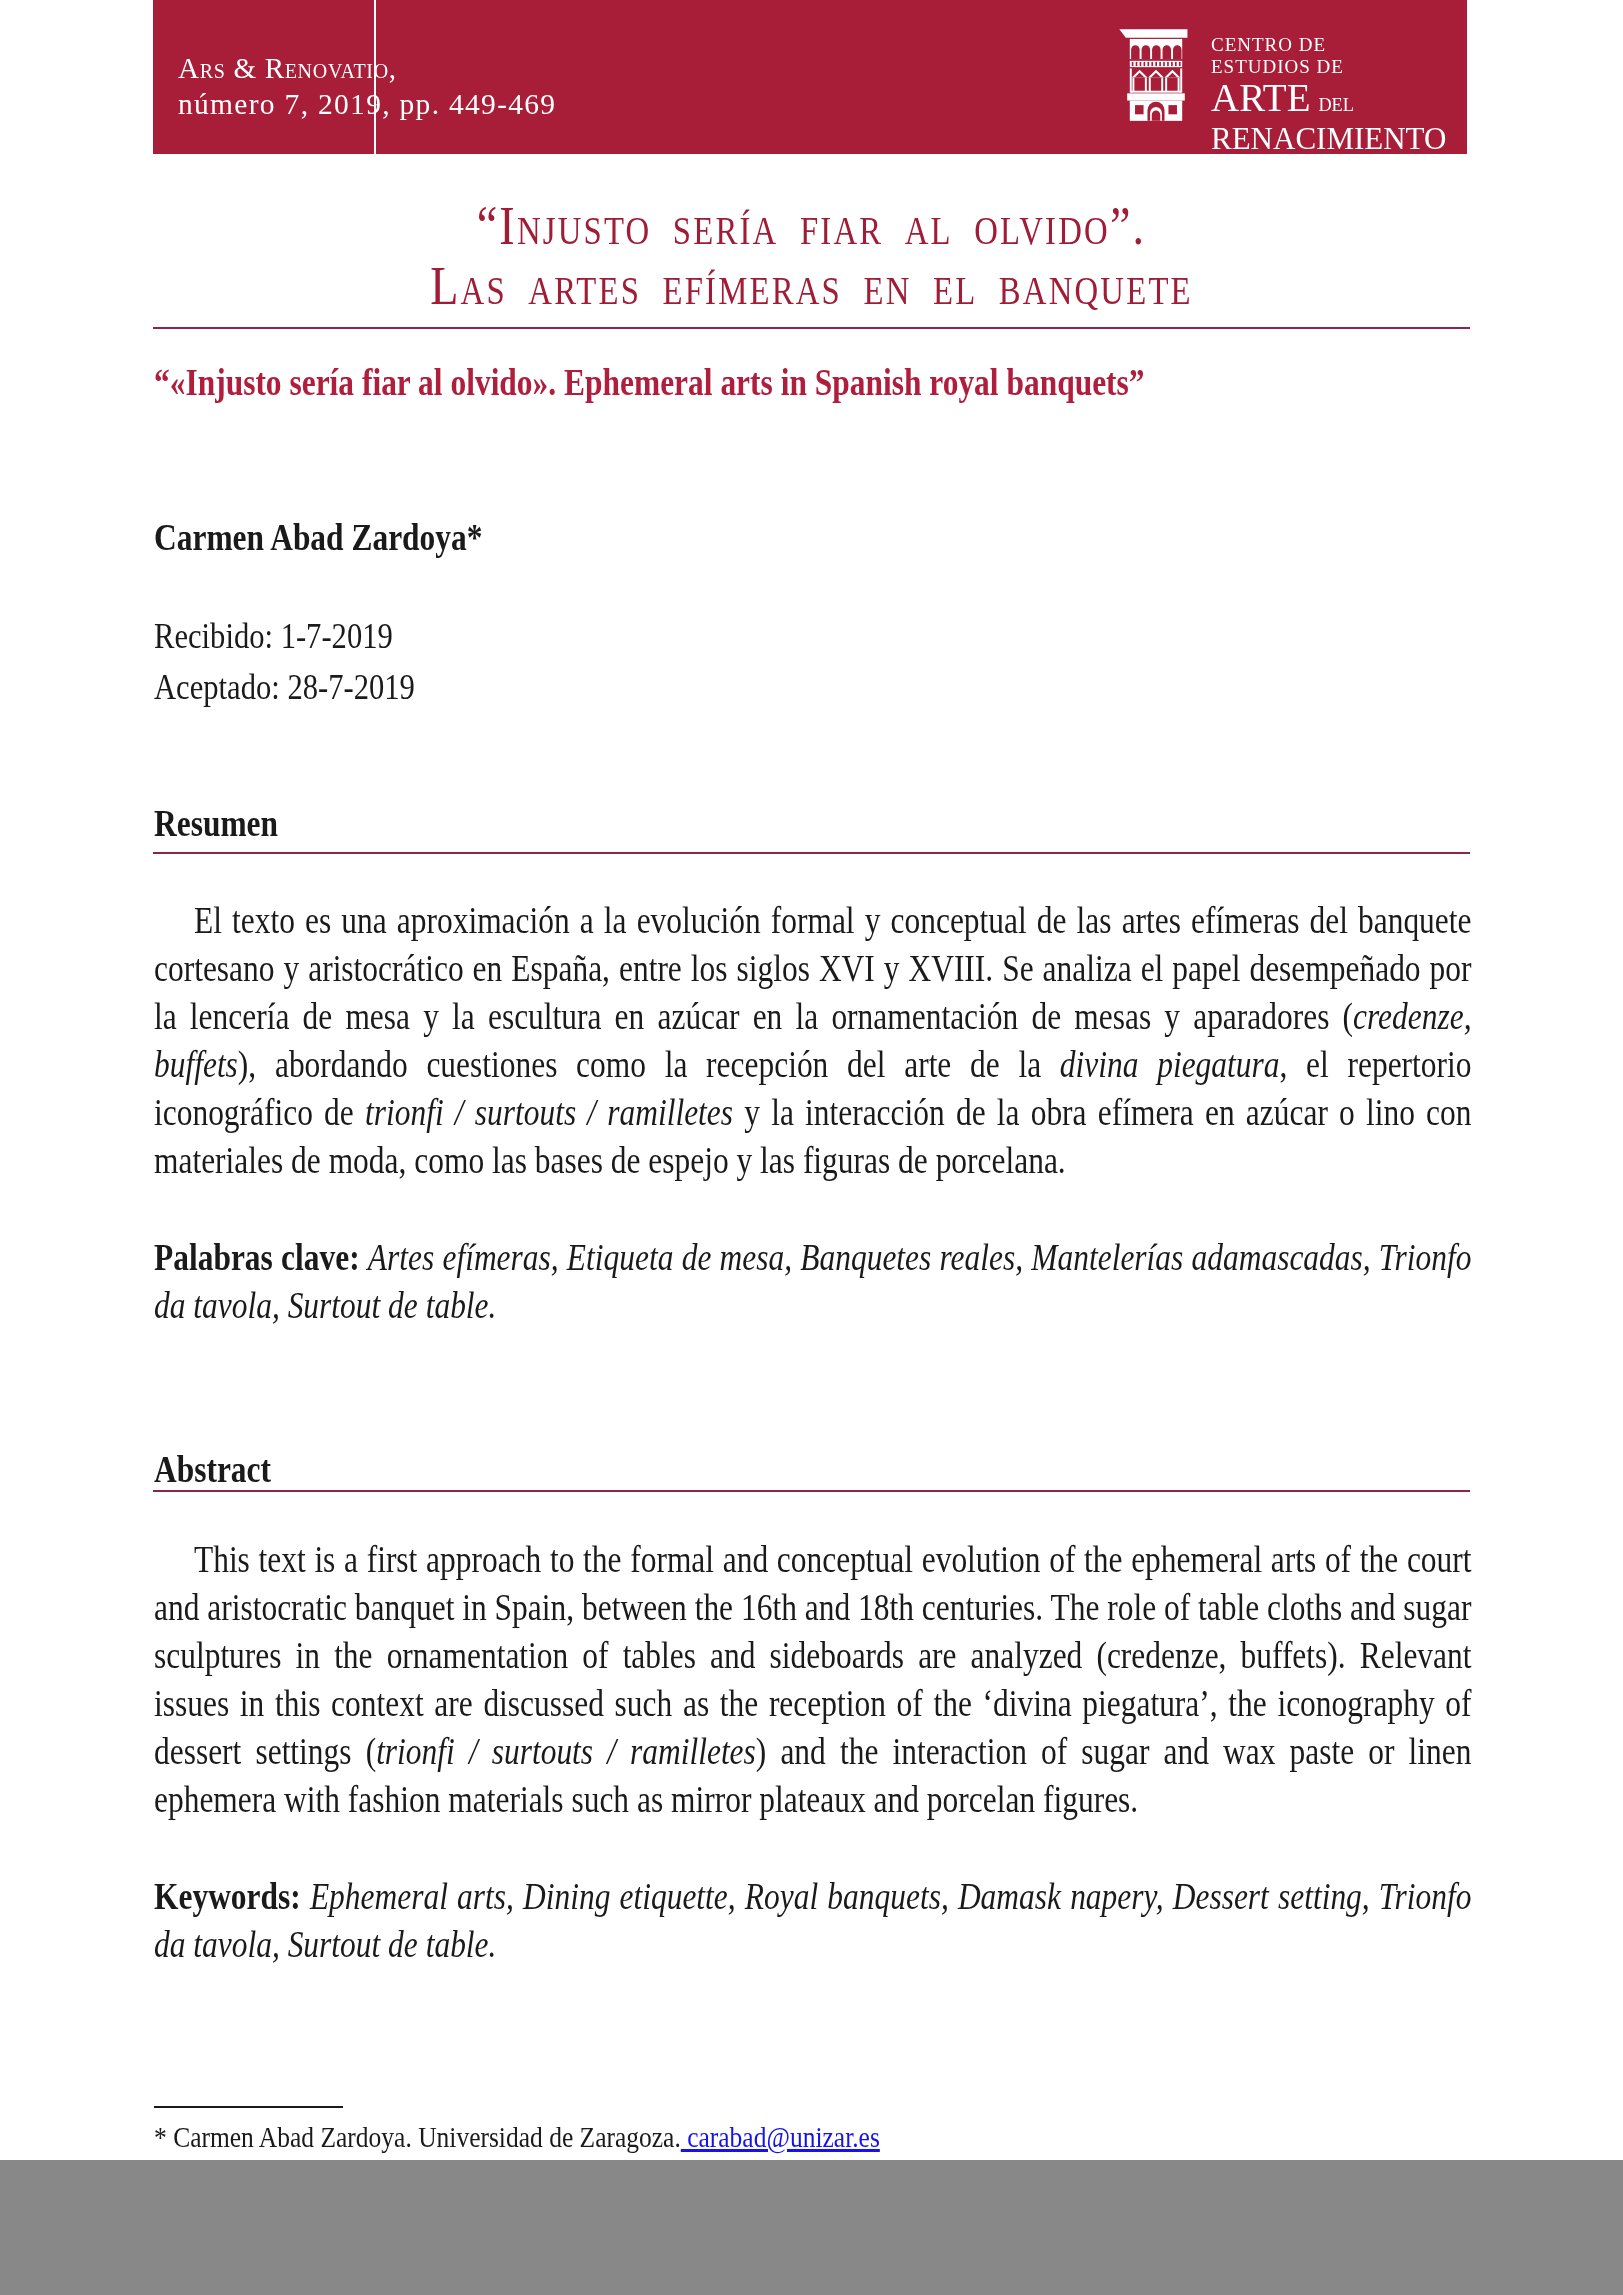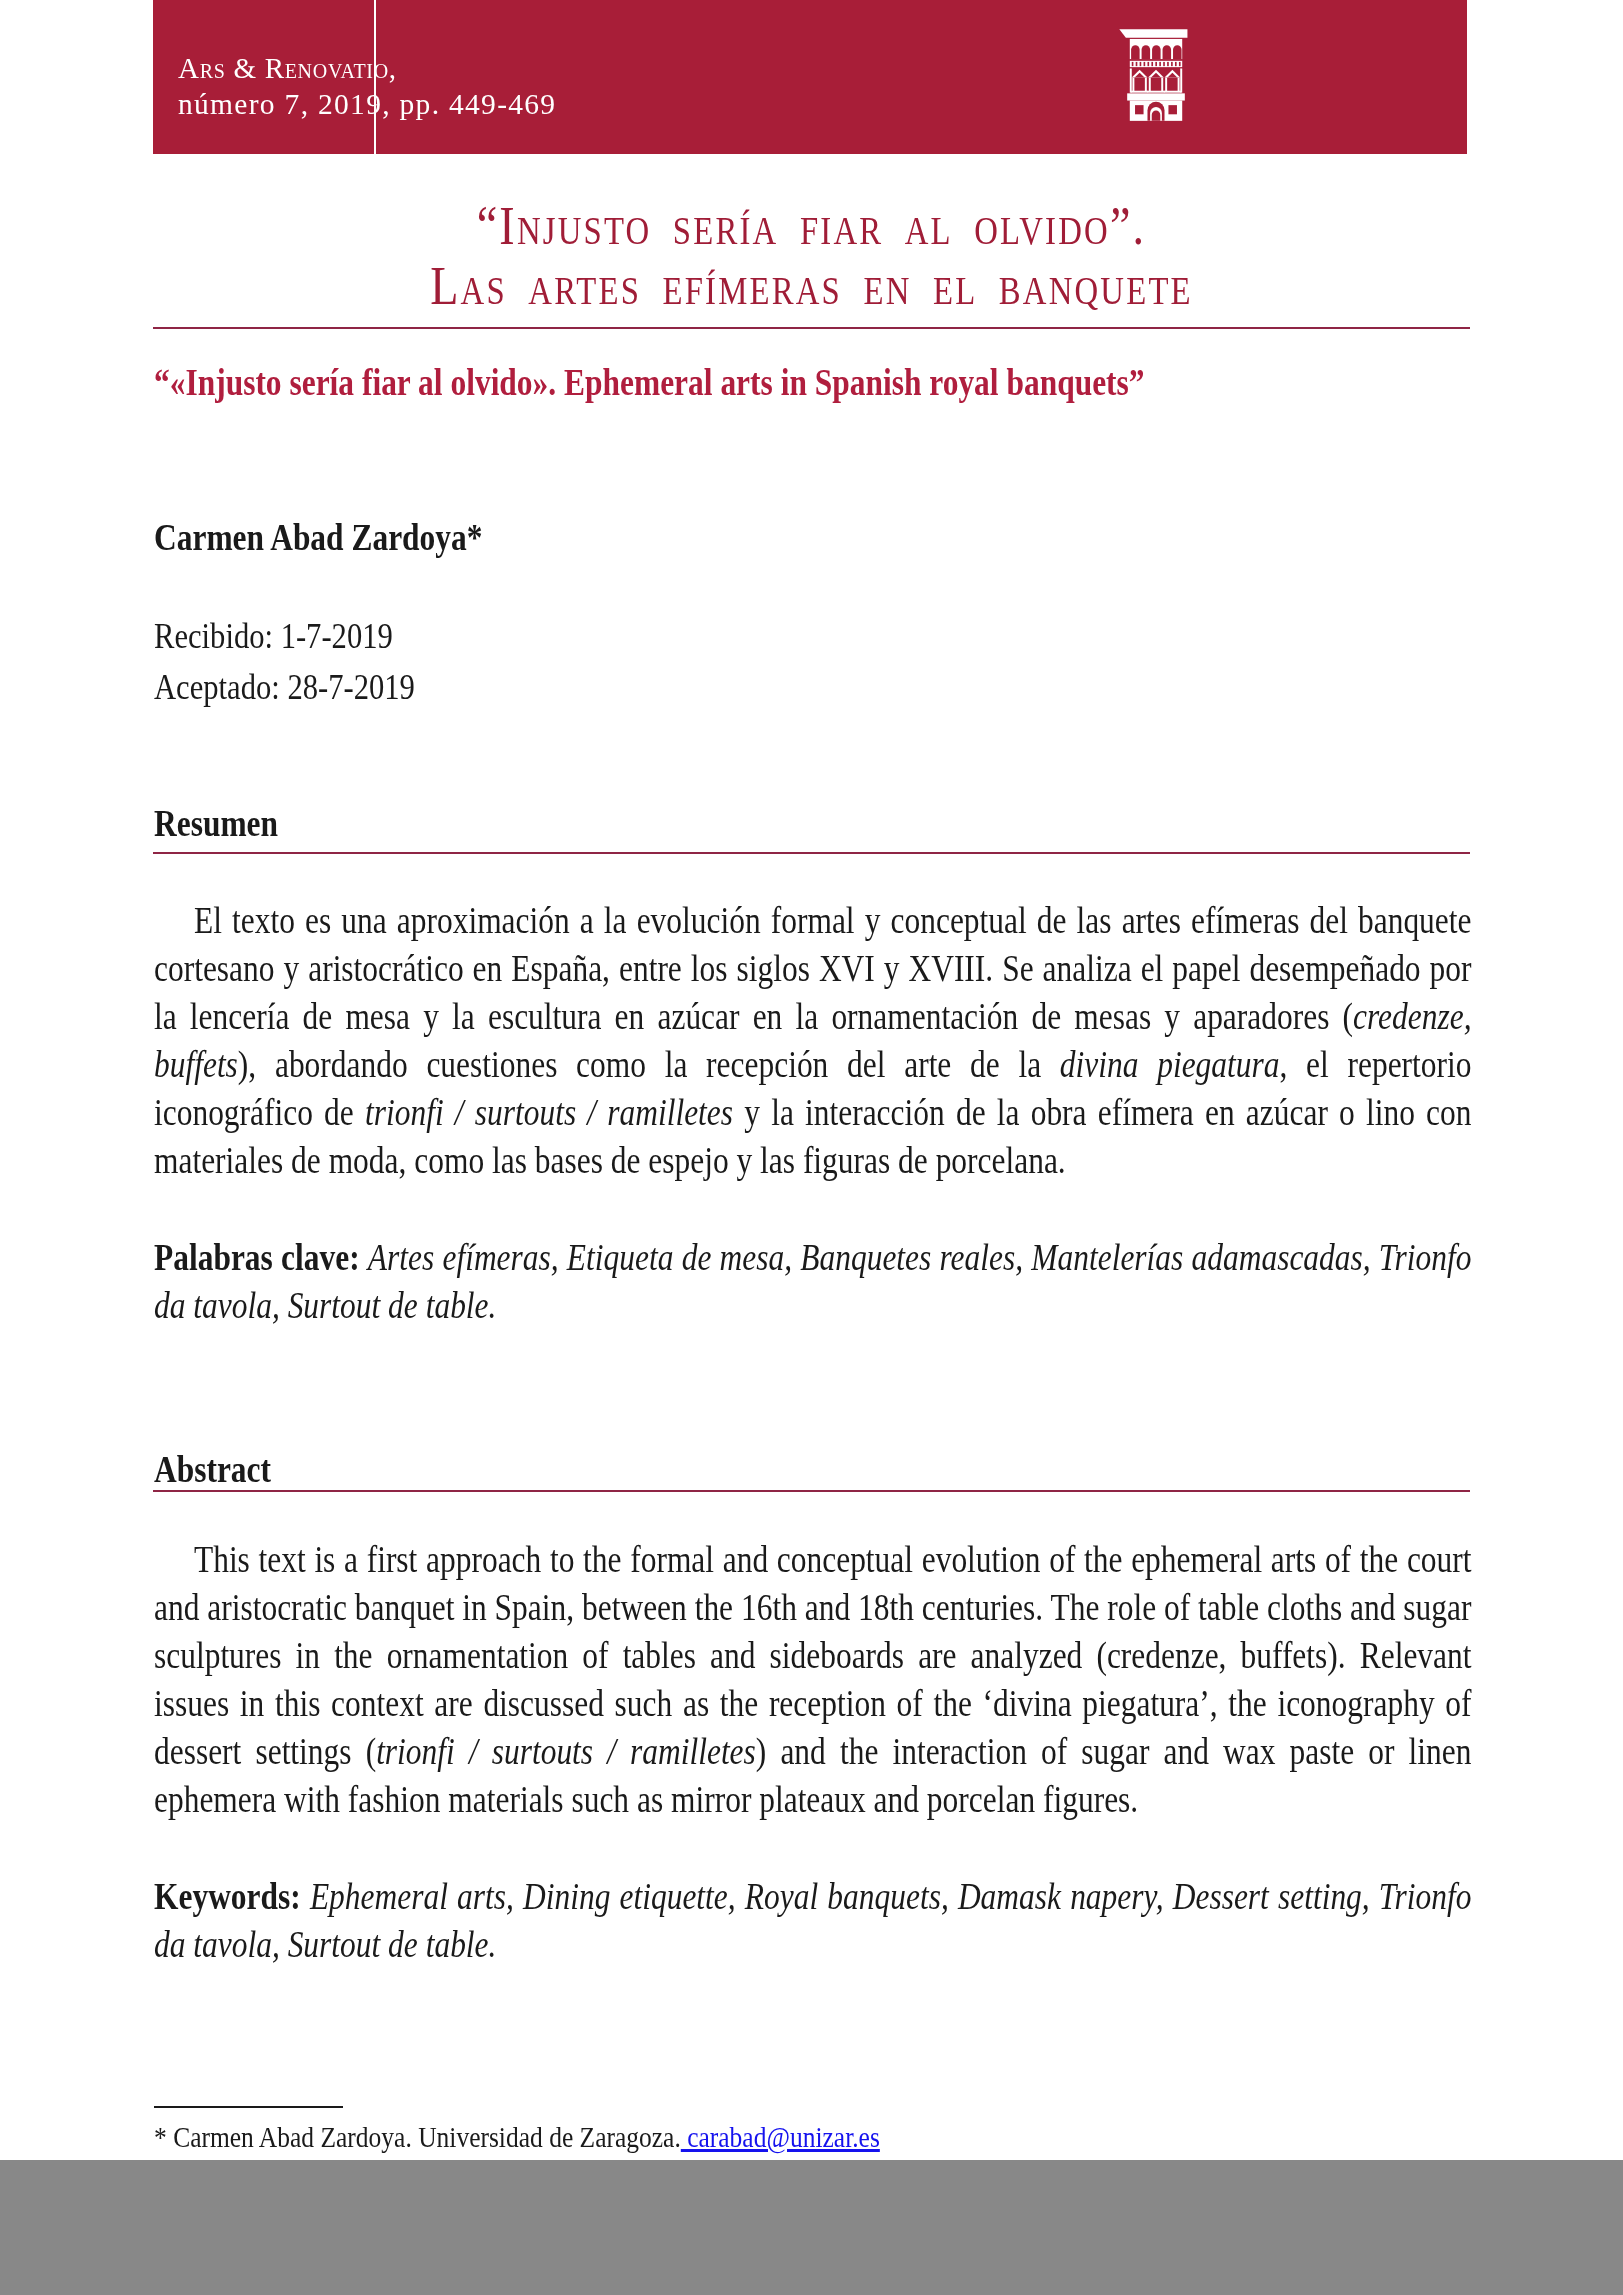--- a/index.html
+++ b/index.html
@@ -117,20 +117,26 @@
           <polygon points="25.5,74 33,66.5 40.5,74"></polygon>
           <polygon points="50.5,74 58,66.5 65.5,74"></polygon>
           <polygon points="75.5,74 83,66.5 90.5,74"></polygon>
           <rect x="26" y="116" width="13" height="14"></rect>
           <rect x="77" y="116" width="13" height="14"></rect>
           <path d="M45,140 v-16 a13,13 0 0 1 26,0 v16 z"></path>
         </g>
         <path fill="#ffffff" d="M49,140 v-12 a9,9 0 0 1 18,0 v12 z"></path>
         <path fill="var(--banner_red,#A81E38)" d="M51.5,140 v-9.5 a6.5,6.5 0 0 1 13,0 v9.5 z"></path>
       </svg>
+      <div class="logo-text">
+        <div class="logo-sm">CENTRO DE</div>
+        <div class="logo-sm">ESTUDIOS DE</div>
+        <div class="logo-arte"><span>ARTE</span><span class="logo-del">DEL</span></div>
+        <div class="logo-ren">RENACIMIENTO</div>
+      </div>
     </div>
   </header>
 
   <h1 class="title">
     <span class="tline">“Injusto sería fiar al olvido”.</span>
     <span class="tline">Las artes efímeras en el banquete</span>
   </h1>
   <div class="rule rule-title"></div>
   <h2 class="subtitle">“«Injusto sería fiar al olvido». Ephemeral arts in Spanish royal banquets”</h2>
 

